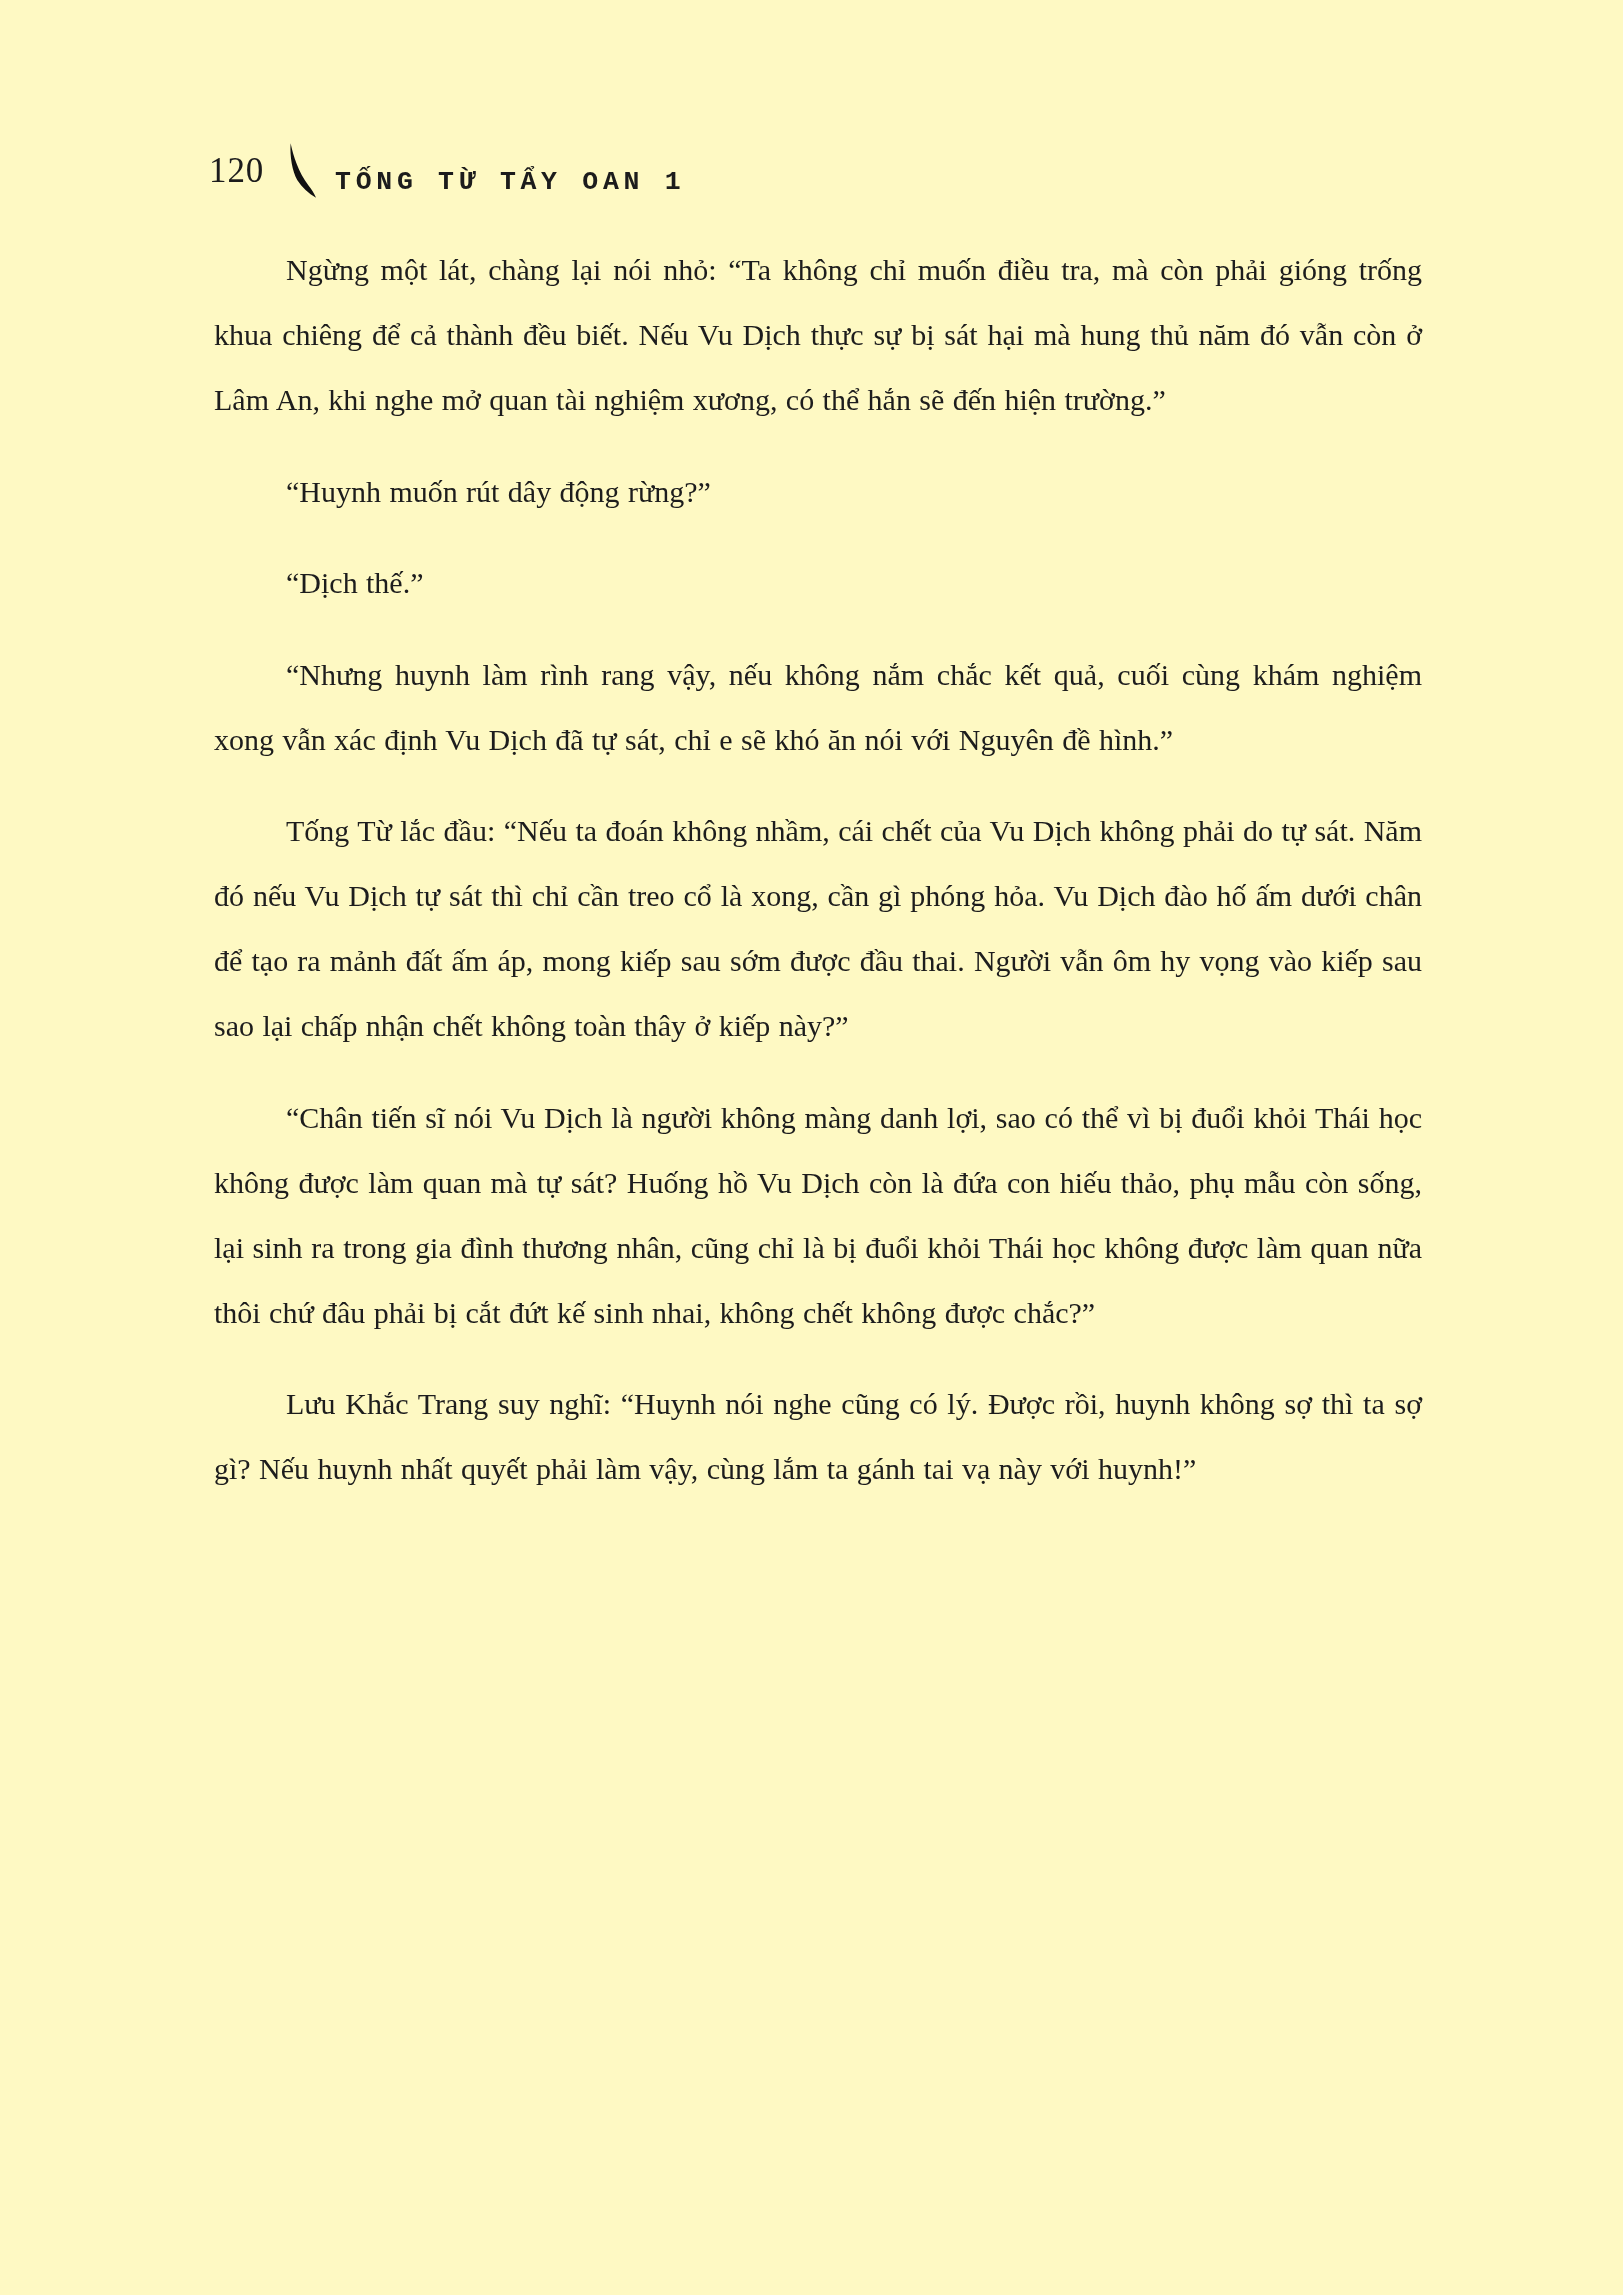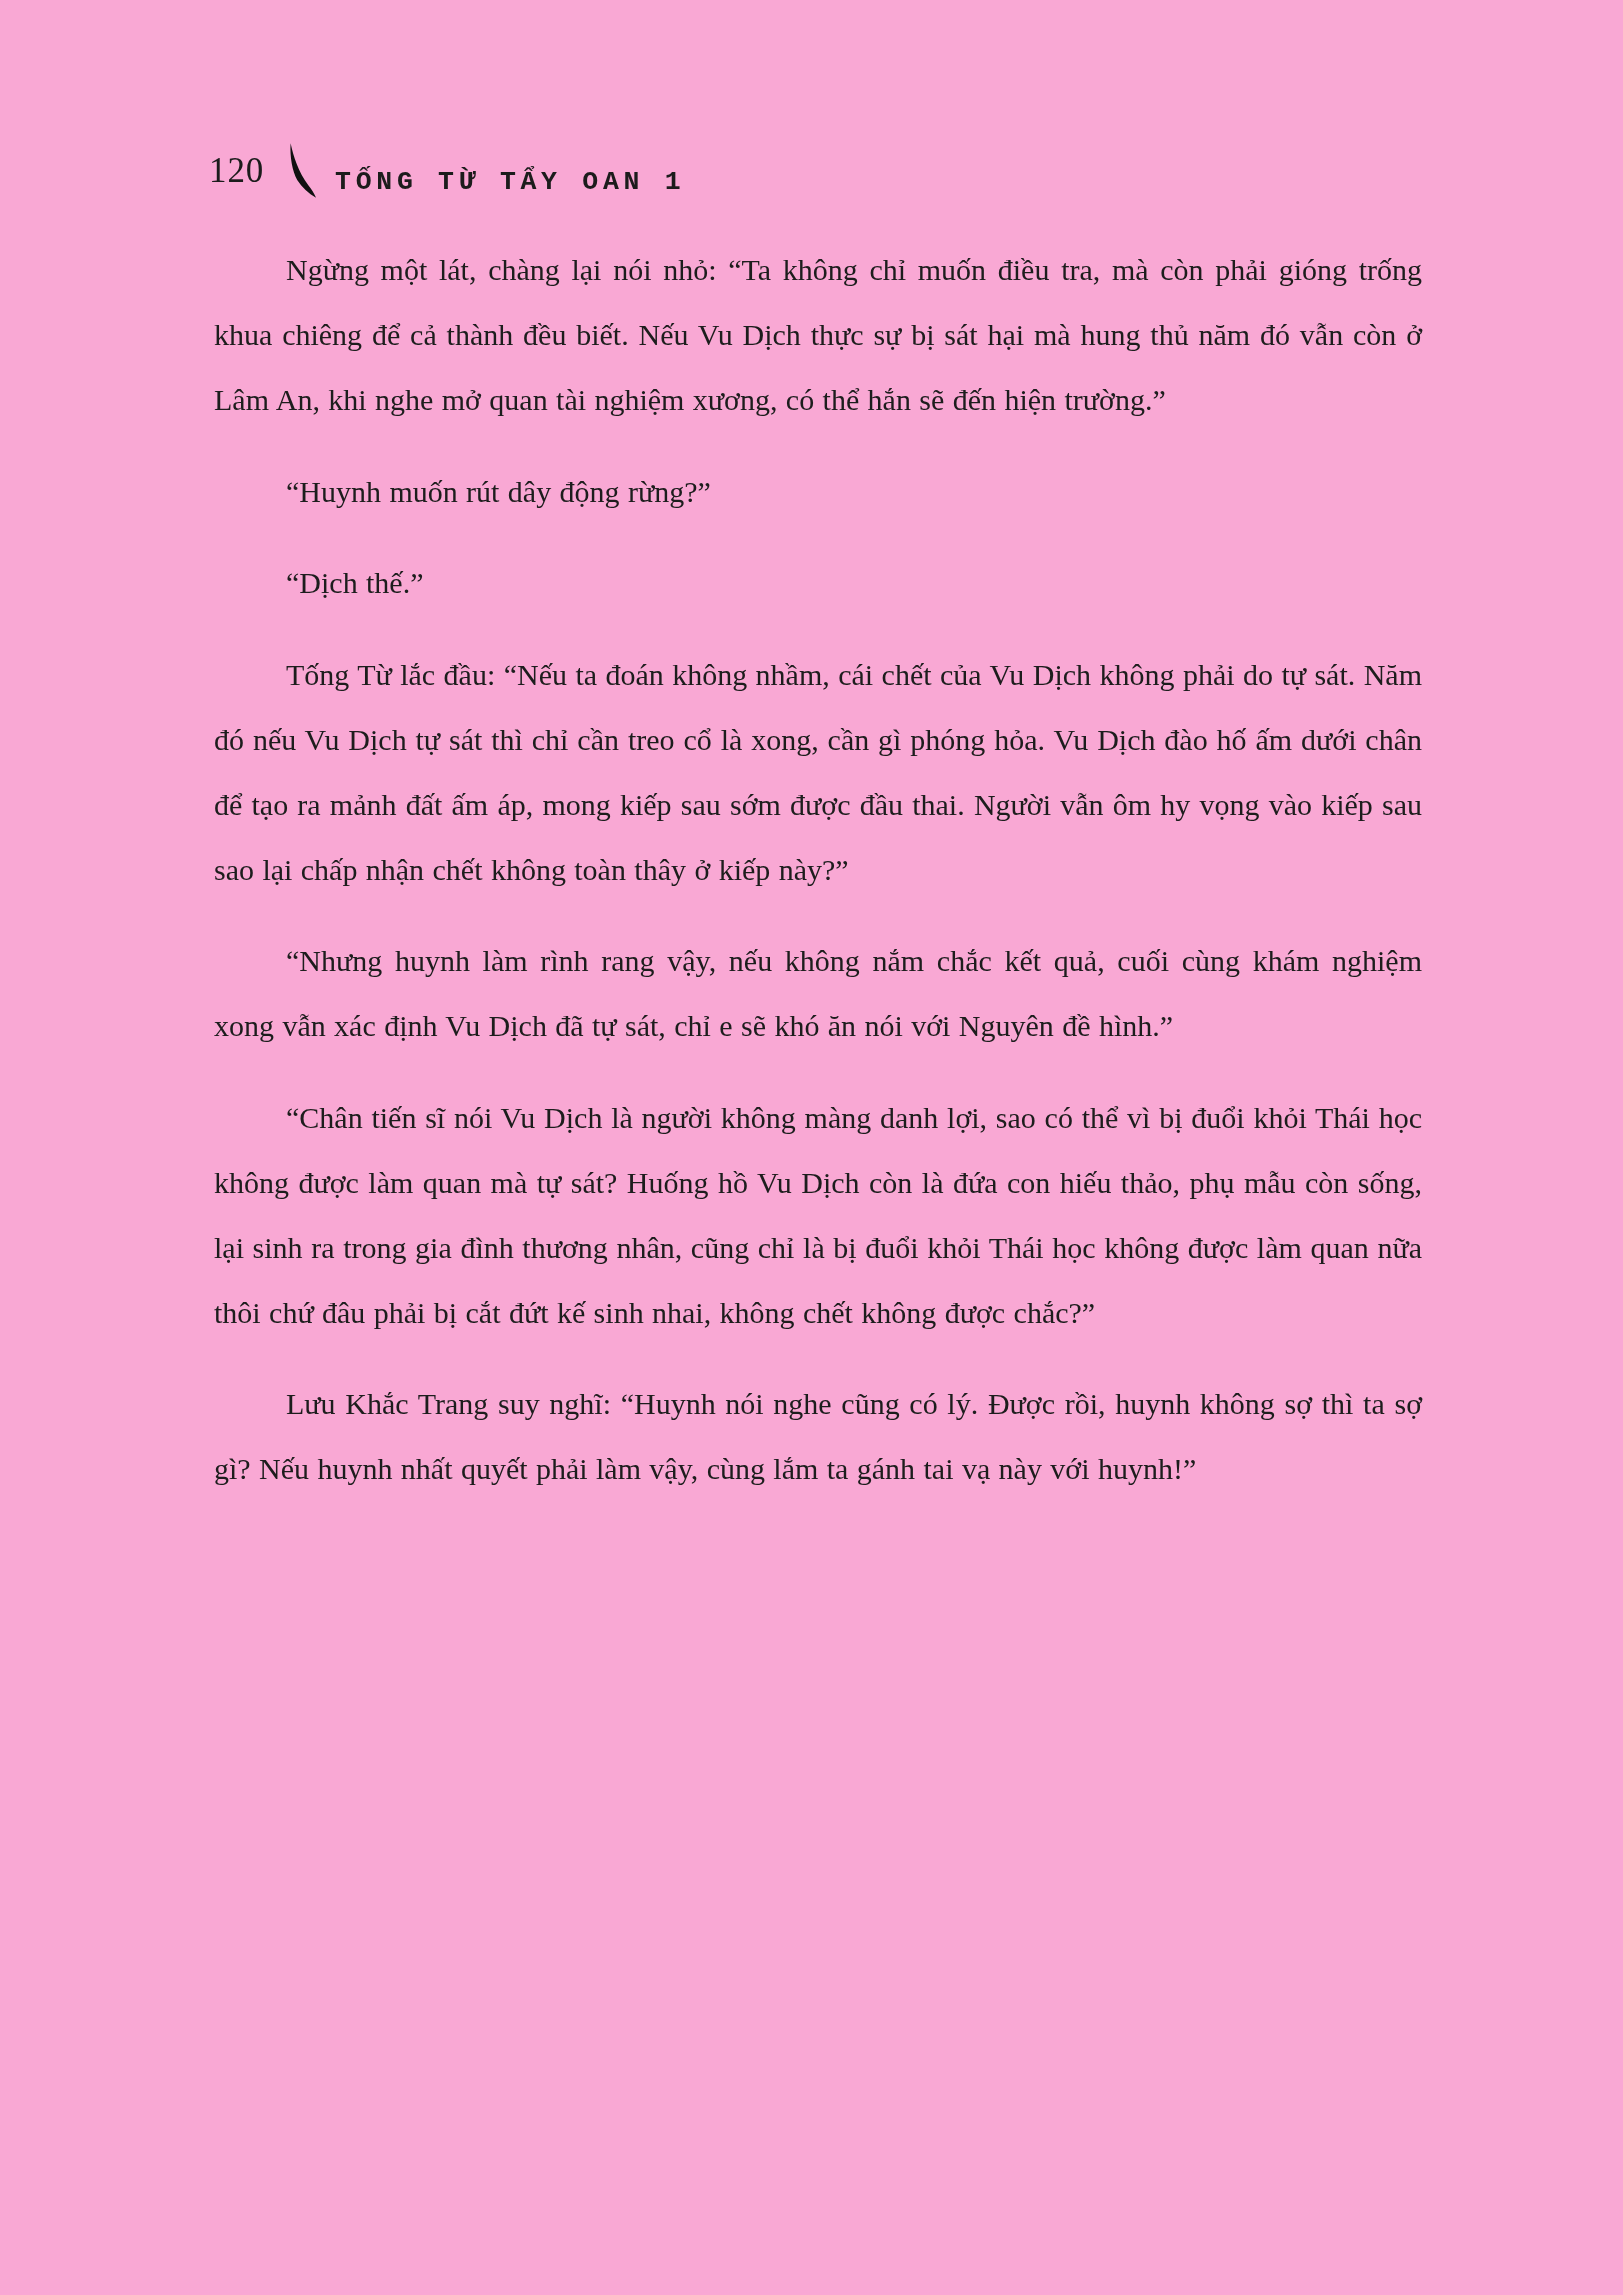--- a/index.html
+++ b/index.html
@@ -4,21 +4,21 @@
 <style>
   html, body {
     margin: 0;
     padding: 0;
     background: #e8e8e8;
   }
   .page {
     position: relative;
     width: 1623px;
     height: 2295px;
-    background: #f9a8d4;
+    background: #fef9c3;
     font-family: "Liberation Serif", serif;
     color: #1c1c1c;
     overflow: hidden;
   }
   .running-header {
     position: absolute;
     left: 209px;
     top: 142px;
     display: flex;
     align-items: center;
@@ -74,20 +74,20 @@
         <path d="M14 2 C 20 30, 30 62, 52 92 C 58 100, 64 108, 68 118 C 52 108, 38 96, 28 80 C 18 62, 12 30, 14 2 Z" fill="#111111"></path>
       </svg>
     </span>
     <span class="running-title">TỐNG TỪ TẨY OAN 1</span>
   </div>
 
   <div class="content">
     <p>Ngừng một lát, chàng lại nói nhỏ: “Ta không chỉ muốn điều tra, mà còn phải gióng trống khua chiêng để cả thành đều biết. Nếu Vu Dịch thực sự bị sát hại mà hung thủ năm đó vẫn còn ở Lâm An, khi nghe mở quan tài nghiệm xương, có thể hắn sẽ đến hiện trường.”</p>
     <p>“Huynh muốn rút dây động rừng?”</p>
     <p>“Dịch thế.”</p>
+    <p>“Nhưng huynh làm rình rang vậy, nếu không nắm chắc kết quả, cuối cùng khám nghiệm xong vẫn xác định Vu Dịch đã tự sát, chỉ e sẽ khó ăn nói với Nguyên đề hình.”</p>
     <p>Tống Từ lắc đầu: “Nếu ta đoán không nhầm, cái chết của Vu Dịch không phải do tự sát. Năm đó nếu Vu Dịch tự sát thì chỉ cần treo cổ là xong, cần gì phóng hỏa. Vu Dịch đào hố ấm dưới chân để tạo ra mảnh đất ấm áp, mong kiếp sau sớm được đầu thai. Người vẫn ôm hy vọng vào kiếp sau sao lại chấp nhận chết không toàn thây ở kiếp này?”</p>
-    <p>“Nhưng huynh làm rình rang vậy, nếu không nắm chắc kết quả, cuối cùng khám nghiệm xong vẫn xác định Vu Dịch đã tự sát, chỉ e sẽ khó ăn nói với Nguyên đề hình.”</p>
     <p>“Chân tiến sĩ nói Vu Dịch là người không màng danh lợi, sao có thể vì bị đuổi khỏi Thái học không được làm quan mà tự sát? Huống hồ Vu Dịch còn là đứa con hiếu thảo, phụ mẫu còn sống, lại sinh ra trong gia đình thương nhân, cũng chỉ là bị đuổi khỏi Thái học không được làm quan nữa thôi chứ đâu phải bị cắt đứt kế sinh nhai, không chết không được chắc?”</p>
     <p>Lưu Khắc Trang suy nghĩ: “Huynh nói nghe cũng có lý. Được rồi, huynh không sợ thì ta sợ gì? Nếu huynh nhất quyết phải làm vậy, cùng lắm ta gánh tai vạ này với huynh!”</p>
   </div>
 
 </div>
 
 
 </body></html>

